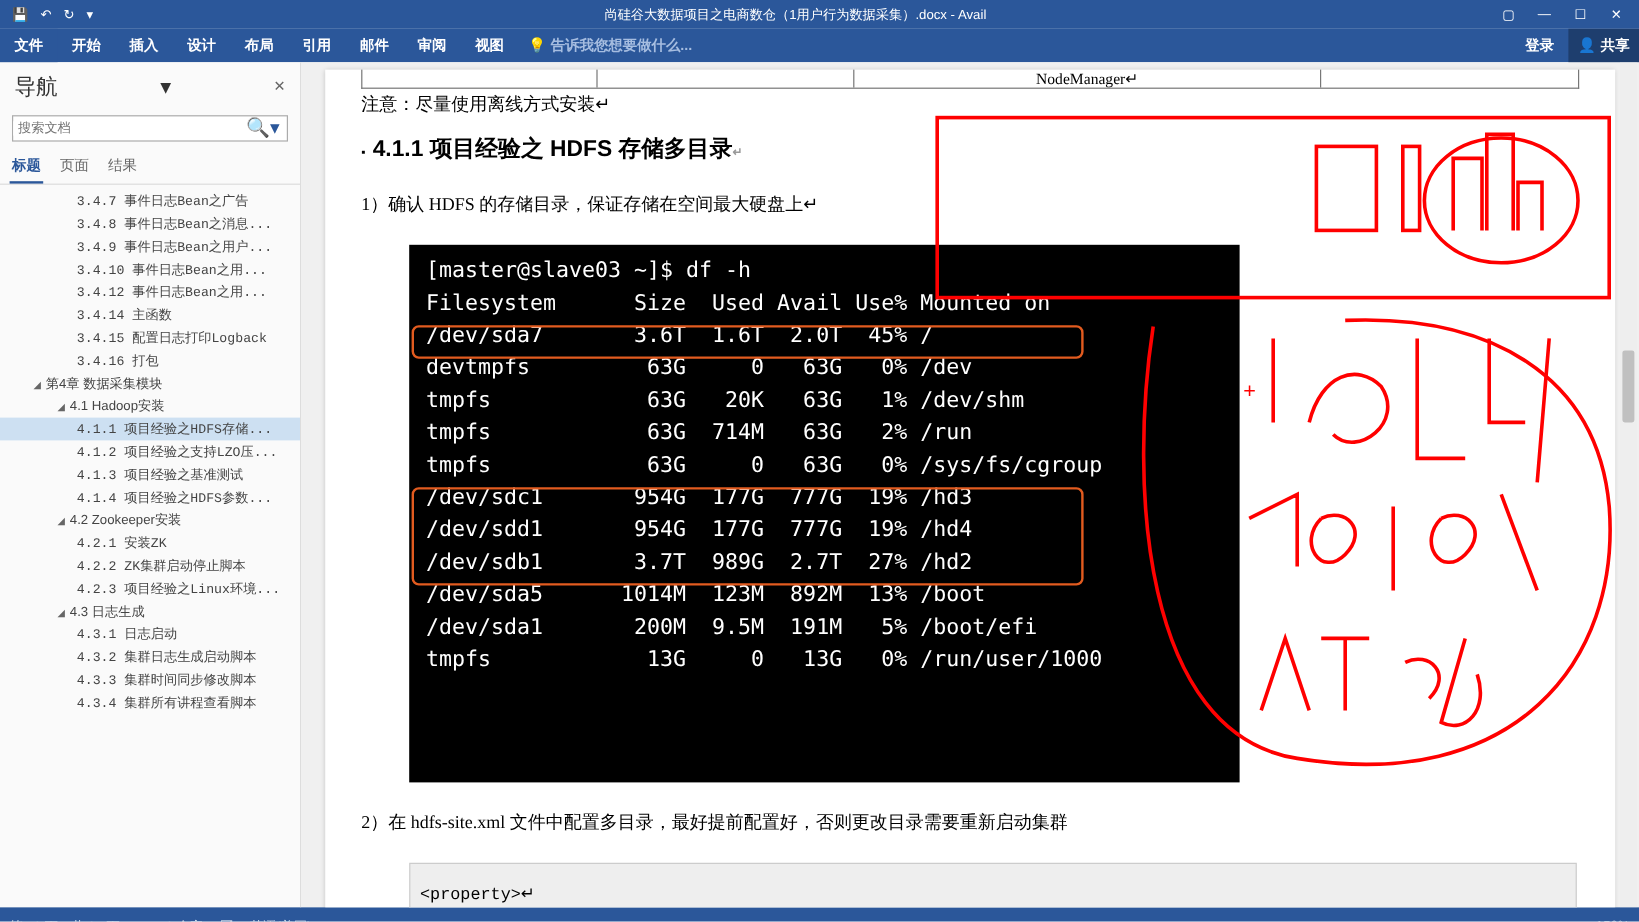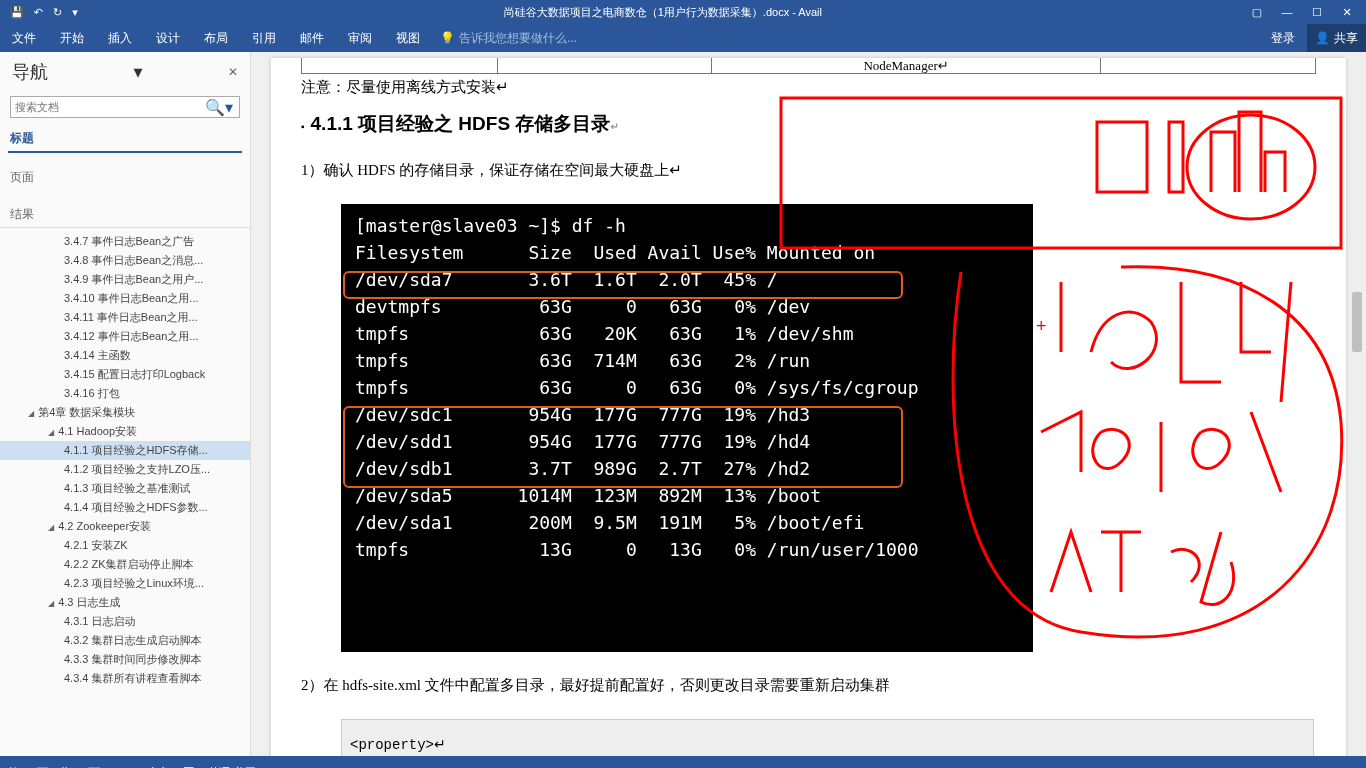--- a/index.html
+++ b/index.html
@@ -5,41 +5,41 @@
 * { margin: 0; padding: 0; box-sizing: border-box; font-family: "Microsoft YaHei", sans-serif; }
 body { background: #fff; overflow: hidden; width: 1366px; height: 768px; position: relative; }
 
 .titlebar { background: #2b579a; color: #fff; height: 24px; display: flex; align-items: center; font-size: 11px; }
 .titlebar .qat { display: flex; gap: 10px; padding: 0 10px; }
 .titlebar .qat span { cursor: pointer; }
 .titlebar .title { flex: 1; text-align: center; }
 .titlebar .wincontrols { display: flex; gap: 8px; padding: 0 8px; }
 .titlebar .wincontrols span { width: 22px; text-align: center; cursor: pointer; }
 
-.ribbon-tabs { background: #2b579a; color: #fff; height: 28px; display: flex; align-items: center; font-size: 12px; }
+.ribbon-tabs { background: #2b579a; color: #fff; height: 28px; display: flex; align-items: center; font-size: 12px; font-weight: bold; }
 .ribbon-tabs .tab { padding: 0 12px; height: 28px; line-height: 28px; cursor: pointer; }
 .ribbon-tabs .tab.file { background: #2b579a; }
 .ribbon-tabs .tell { color: #a6bde0; padding-left: 8px; display: flex; align-items: center; gap: 4px; }
 .ribbon-tabs .right { margin-left: auto; display: flex; }
 .ribbon-tabs .share { background: #1e3e6e; padding: 0 8px; display: flex; align-items: center; gap: 4px; }
 
 .main { display: flex; height: 704px; background: #f3f3f3; }
 
 .navpane { width: 251px; background: #fafafa; border-right: 1px solid #ddd; display: flex; flex-direction: column; }
 .navpane h2 { font-size: 18px; font-weight: normal; padding: 8px 12px; color: #333; display: flex; justify-content: space-between; align-items: center; }
 .navpane h2 .x { font-size: 12px; color: #666; cursor: pointer; }
 .navpane .search { margin: 4px 10px; border: 1px solid #ababab; background: #fff; display: flex; align-items: center; height: 22px; }
 .navpane .search input { flex: 1; border: none; outline: none; font-size: 11px; padding: 0 4px; }
 .navpane .search .mag { color: #2b579a; padding: 0 6px; cursor: pointer; }
-.navpane .subtabs { display: flex; border-bottom: 1px solid #ddd; font-size: 12px; padding: 4px 8px 0 8px; gap: 12px; flex-direction: column; }
+.navpane .subtabs { display: flex; border-bottom: 1px solid #ddd; font-size: 12px; padding: 4px 8px 0 8px; gap: 12px; }
 .navpane .subtabs .st { padding: 4px 2px; color: #666; cursor: pointer; }
 .navpane .subtabs .st.active { color: #2b579a; border-bottom: 2px solid #2b579a; font-weight: bold; }
 .navpane .tree { flex: 1; overflow-y: auto; font-size: 11px; color: #444; padding: 4px 0; }
 .navpane .tree .item { padding: 2px 4px 2px 0; white-space: nowrap; overflow: hidden; text-overflow: ellipsis; cursor: pointer; }
-.navpane .tree .lv3 { padding-left: 64px; }
+.navpane .tree .lv3 { padding-left: 64px; font-family: Liberation Mono, monospace; }
 .navpane .tree .lv1 { padding-left: 28px; }
 .navpane .tree .lv1::before { content: "◢"; font-size: 8px; margin-right: 4px; color: #666; }
 .navpane .tree .lv2 { padding-left: 48px; }
 .navpane .tree .lv2::before { content: "◢"; font-size: 8px; margin-right: 4px; color: #666; }
 .navpane .tree .item.selected { background: #cde0f2; }
 
 .docarea { flex: 1; background: #f0f0f0; position: relative; overflow: hidden; }
 .page { background: #fff; margin: 6px 20px 0 20px; padding: 0 30px 0 30px; height: 100%; position: relative; box-shadow: 0 0 4px rgba(0,0,0,0.2); }
 .page .topborder { border: 1px solid #777; border-top: none; height: 16px; display: flex; }
 .page .topborder .cell { border-right: 1px solid #777; }
@@ -128,21 +128,20 @@
     <div class="subtabs">
       <div class="st active">标题</div>
       <div class="st">页面</div>
       <div class="st">结果</div>
     </div>
     <div class="tree" id="navtree">
         <div class="item lv3">3.4.7 事件日志Bean之广告</div>
         <div class="item lv3">3.4.8 事件日志Bean之消息...</div>
         <div class="item lv3">3.4.9 事件日志Bean之用户...</div>
         <div class="item lv3">3.4.10 事件日志Bean之用...</div>
-        <div class="item lv3">3.4.11 事件日志Bean之用...</div>
         <div class="item lv3">3.4.12 事件日志Bean之用...</div>
         <div class="item lv3">3.4.14 主函数</div>
         <div class="item lv3">3.4.15 配置日志打印Logback</div>
         <div class="item lv3">3.4.16 打包</div>
         <div class="item lv1">第4章 数据采集模块</div>
         <div class="item lv2">4.1 Hadoop安装</div>
         <div class="item lv3 selected">4.1.1 项目经验之HDFS存储...</div>
         <div class="item lv3">4.1.2 项目经验之支持LZO压...</div>
         <div class="item lv3">4.1.3 项目经验之基准测试</div>
         <div class="item lv3">4.1.4 项目经验之HDFS参数...</div>

